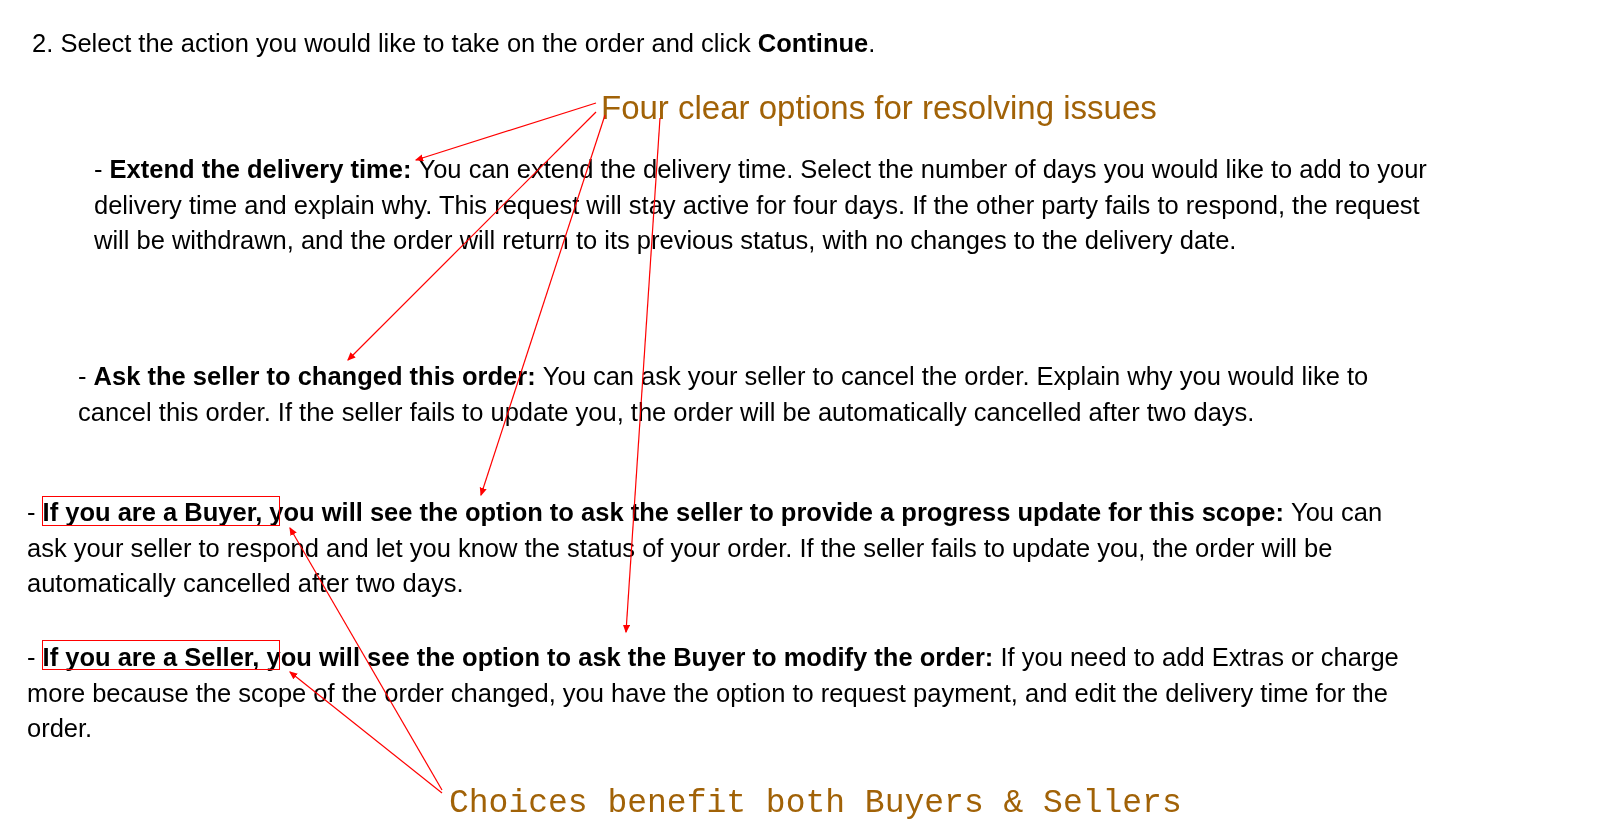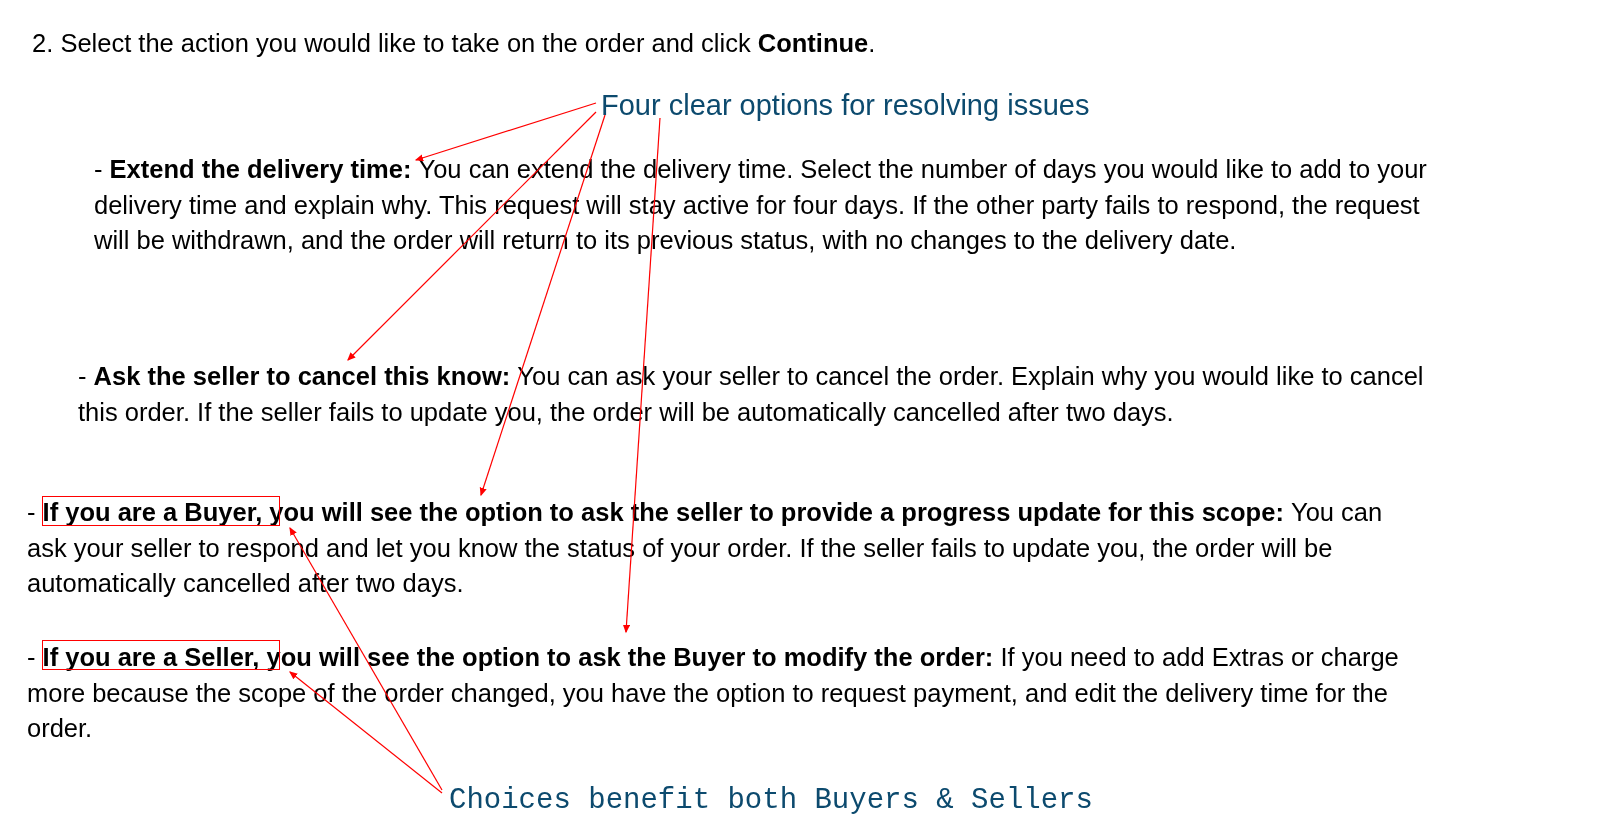--- a/index.html
+++ b/index.html
@@ -20,22 +20,22 @@
     width: 1600px;
     height: 830px;
   }
   .text {
     position: absolute;
     font-size: 25.5px;
     line-height: 1.4;
   }
   .bold { font-weight: 700; }
   .red {
-    color: #0c4a6e;
-    font-size: 29px;
+    color: #a16207;
+    font-size: 33px;
   }
   .box {
     position: absolute;
     border: 1px solid #ff0000;
     box-sizing: border-box;
   }
   svg.arrows {
     position: absolute;
     left: 0;
     top: 0;
@@ -54,21 +54,21 @@
     <span> </span>
     <span>Select the action you would like to take on the order and click </span><span class="bold">Continue</span><span>.</span>
   </div>
 
 
   <div class="text" style="left:78px; top:152px; width:1350px;margin-left:16px;">
     <span>- </span><span class="bold">Extend the delivery time: </span><span>You can extend the delivery time. Select the number of days you would like to add to your delivery time and explain why.  This request will stay active for four days.  If the other party fails to respond, the request will be withdrawn, and the order will return to its previous status, with no changes to the delivery date.</span>
   </div>
 
   <div class="text" style="left:78px; top:359px; width:1350px;">
-    <span>- </span><span class="bold">Ask the seller to cancel this know: </span><span>You can ask your seller to cancel the order. Explain why you would like to cancel this order.  If the seller fails to update you, the order will be automatically cancelled after two days.</span>
+    <span>- </span><span class="bold">Ask the seller to changed this order: </span><span>You can ask your seller to cancel the order. Explain why you would like to cancel this order.  If the seller fails to update you, the order will be automatically cancelled after two days.</span>
   </div>
 
   <div class="text" style="left:27px; top:495px; width:1400px;">
     <span>- </span><span class="bold">If you are a Buyer, you will see the option to ask the seller to provide a progress update for this scope: </span><span>You can ask your seller to respond and let you know the status of your order.  If the seller fails to update you, the order will be automatically cancelled after two days.</span>
   </div>
 
   <div class="text" style="left:27px; top:640px; width:1400px;">
     <span>- </span><span class="bold">If you are a Seller, you will see the option to ask the Buyer to modify the order: </span><span>If you need to add Extras or charge more because the scope of the order changed, you have the option to request payment, and edit the delivery time for the order.</span>
   </div>
 

